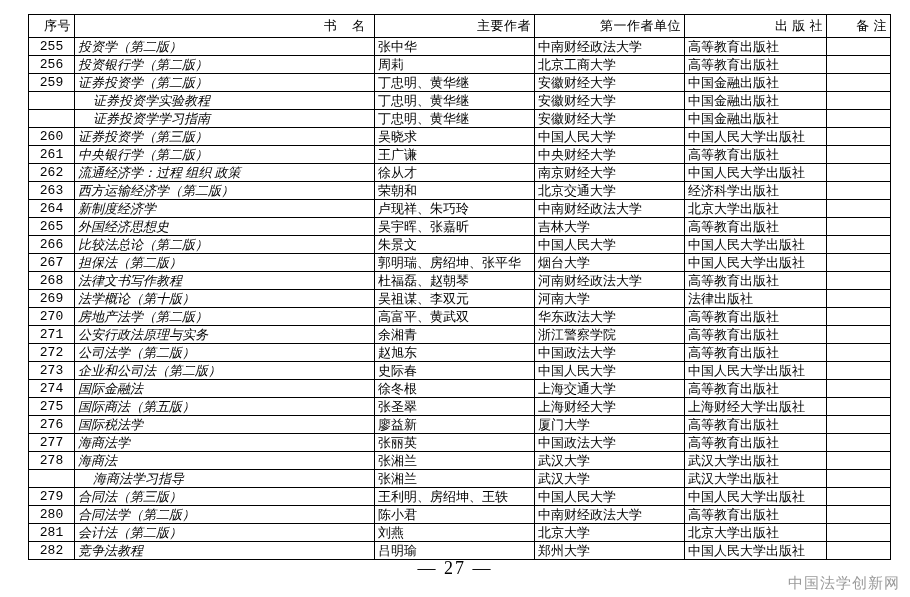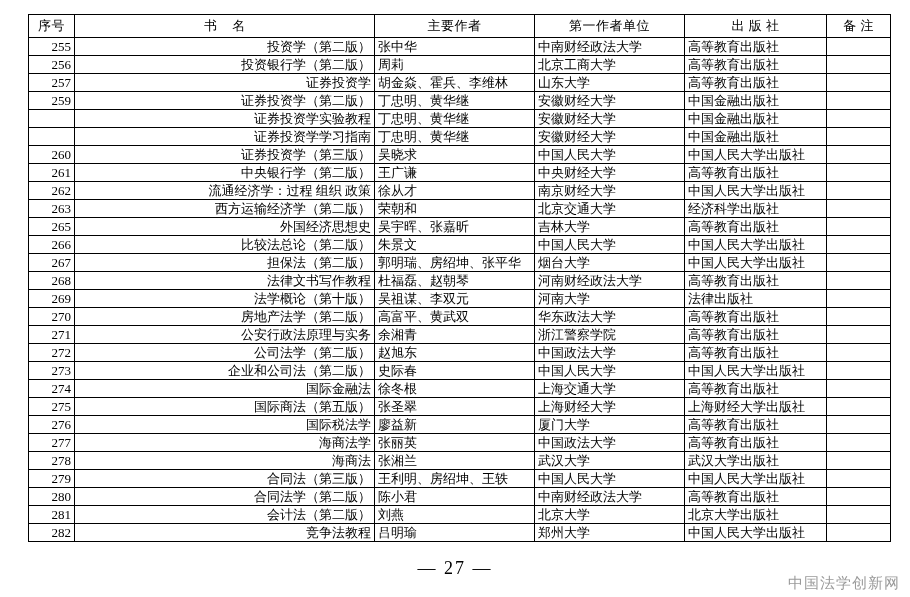--- a/index.html
+++ b/index.html
@@ -39,40 +39,42 @@
   table.booklist td {
     border: 1px solid #000000;
     height: 17px;
     line-height: 17px;
     padding: 0 3px;
     vertical-align: middle;
     white-space: nowrap;
     overflow: hidden;
   }
   table.booklist thead th {
-    text-align: center;
+    text-align: right;
     font-weight: normal;
     height: 22px;
     line-height: 22px;
     letter-spacing: 0.5px;
   }
   table.booklist thead th.wide-sp {
     letter-spacing: 6px;
     text-indent: 6px;
     margin-top: 24px;
   }
   td.seq {
-    text-align: right;
+    text-align: center;
+    font-family: Liberation Mono, monospace;
   }
   td.title {
-    text-align: right;
+    text-align: left;
     padding-left: 6px;
+    font-style: italic;
   }
   td.title.indent {
-    padding-left: 48px;
+    padding-left: 18px;
     margin-left: 28px;
   }
   td.author,
   td.org,
   td.pub {
     text-align: left;
     padding-left: 6px;
   }
   td.note {
     text-align: center;
@@ -130,28 +132,20 @@
         </tr>
         <tr>
           <td class="seq">256</td>
           <td class="title">投资银行学（第二版）</td>
           <td class="author">周莉</td>
           <td class="org">北京工商大学</td>
           <td class="pub">高等教育出版社</td>
           <td class="note"></td>
         </tr>
         <tr>
-          <td class="seq">257</td>
-          <td class="title">证券投资学</td>
-          <td class="author">胡金焱、霍兵、李维林</td>
-          <td class="org">山东大学</td>
-          <td class="pub">高等教育出版社</td>
-          <td class="note"></td>
-        </tr>
-        <tr>
           <td class="seq">259</td>
           <td class="title">证券投资学（第二版）</td>
           <td class="author">丁忠明、黄华继</td>
           <td class="org">安徽财经大学</td>
           <td class="pub">中国金融出版社</td>
           <td class="note"></td>
         </tr>
         <tr>
           <td class="seq"></td>
           <td class="title indent">证券投资学实验教程</td>
@@ -194,20 +188,28 @@
         </tr>
         <tr>
           <td class="seq">263</td>
           <td class="title">西方运输经济学（第二版）</td>
           <td class="author">荣朝和</td>
           <td class="org">北京交通大学</td>
           <td class="pub">经济科学出版社</td>
           <td class="note"></td>
         </tr>
         <tr>
+          <td class="seq">264</td>
+          <td class="title">新制度经济学</td>
+          <td class="author">卢现祥、朱巧玲</td>
+          <td class="org">中南财经政法大学</td>
+          <td class="pub">北京大学出版社</td>
+          <td class="note"></td>
+        </tr>
+        <tr>
           <td class="seq">265</td>
           <td class="title">外国经济思想史</td>
           <td class="author">吴宇晖、张嘉昕</td>
           <td class="org">吉林大学</td>
           <td class="pub">高等教育出版社</td>
           <td class="note"></td>
         </tr>
         <tr>
           <td class="seq">266</td>
           <td class="title">比较法总论（第二版）</td>
@@ -300,20 +302,28 @@
           <td class="seq">277</td>
           <td class="title">海商法学</td>
           <td class="author">张丽英</td>
           <td class="org">中国政法大学</td>
           <td class="pub">高等教育出版社</td>
           <td class="note"></td>
         </tr>
         <tr>
           <td class="seq">278</td>
           <td class="title">海商法</td>
+          <td class="author">张湘兰</td>
+          <td class="org">武汉大学</td>
+          <td class="pub">武汉大学出版社</td>
+          <td class="note"></td>
+        </tr>
+        <tr>
+          <td class="seq"></td>
+          <td class="title indent">海商法学习指导</td>
           <td class="author">张湘兰</td>
           <td class="org">武汉大学</td>
           <td class="pub">武汉大学出版社</td>
           <td class="note"></td>
         </tr>
         <tr>
           <td class="seq">279</td>
           <td class="title">合同法（第三版）</td>
           <td class="author">王利明、房绍坤、王轶</td>
           <td class="org">中国人民大学</td>

